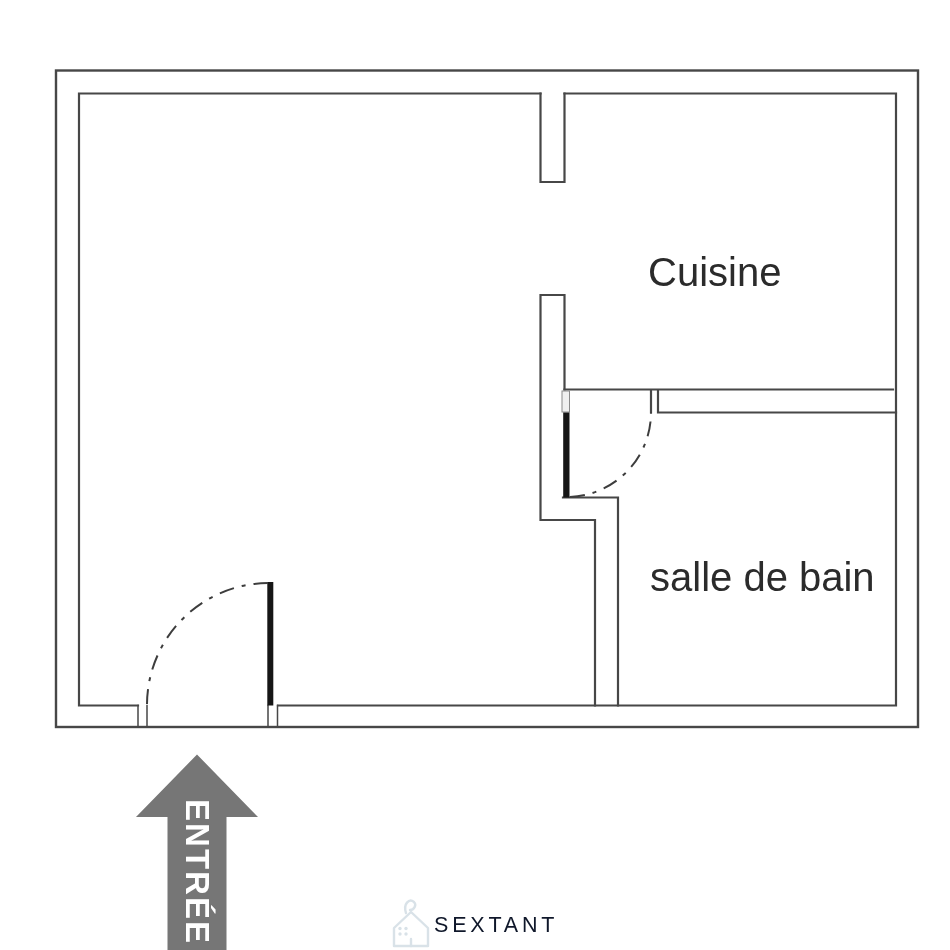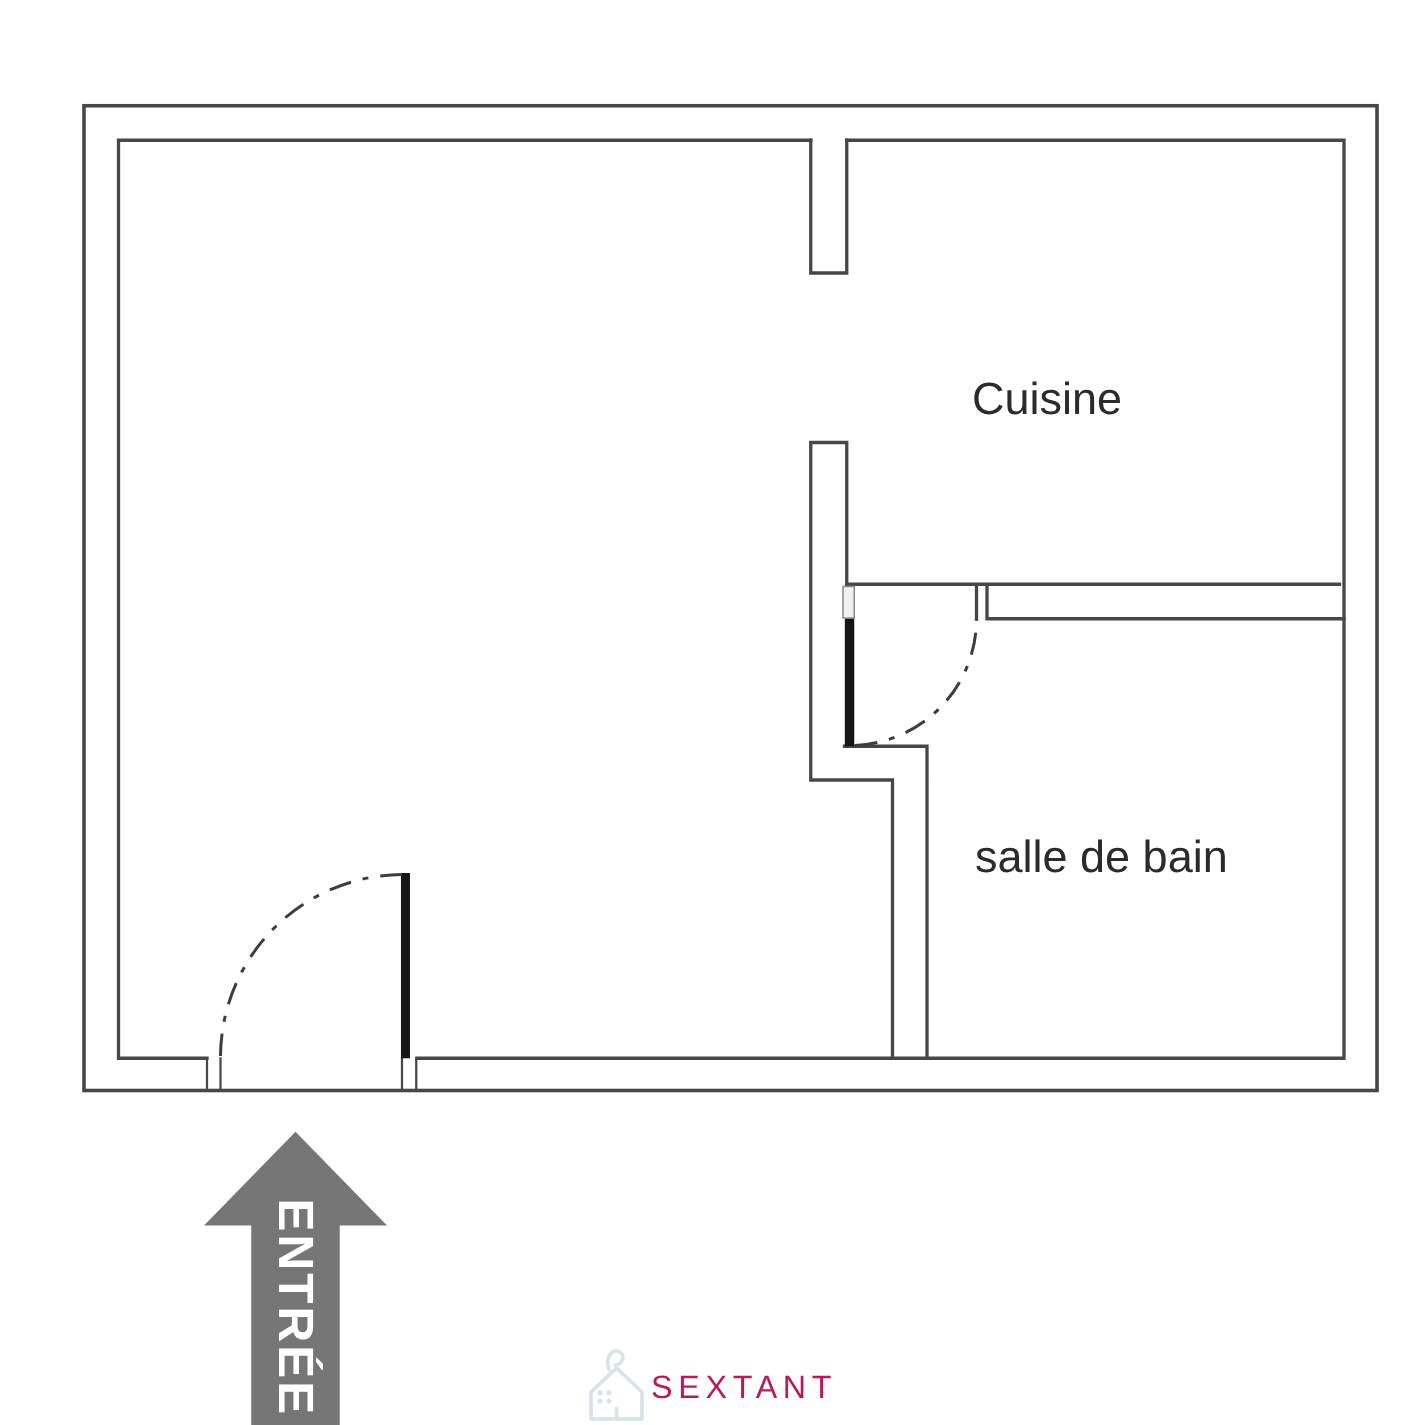--- a/index.html
+++ b/index.html
@@ -7,21 +7,21 @@
     position:relative;
     width:950px; height:950px;
     background:#ffffff;
     overflow:hidden;
     font-family:"Liberation Sans", sans-serif;
   }
   .plan-svg { position:absolute; left:0; top:0; }
   .room-label {
     position:absolute;
     line-height:1;
-    font-size:30px;
+    font-size:40px;
     color:#2b2b2b;
     white-space:nowrap;
   }
   .label-sejour  { left:256px; top:355px; }
   .label-cuisine { left:648px; top:252px; }
   .label-bain    { left:650px; top:557px;text-align:center; }
   .entree-label {
     position:absolute;
     left:112px; top:842px;
     width:170px; height:60px;
@@ -32,21 +32,21 @@
     font-size:33px;
     letter-spacing:2px;
     white-space:nowrap;
   }
   .logo-text {
     position:absolute;
     left:434px; top:915px;
     line-height:1;
     font-size:21.5px;
     letter-spacing:3.8px;
-    color:#be185d;
+    color:#0f172a;
     white-space:nowrap;
   }
 </style>
 </head>
 <body>
 
 <div class="stage">
 
   <svg class="plan-svg" width="950" height="950" viewBox="0 0 950 950">
 

